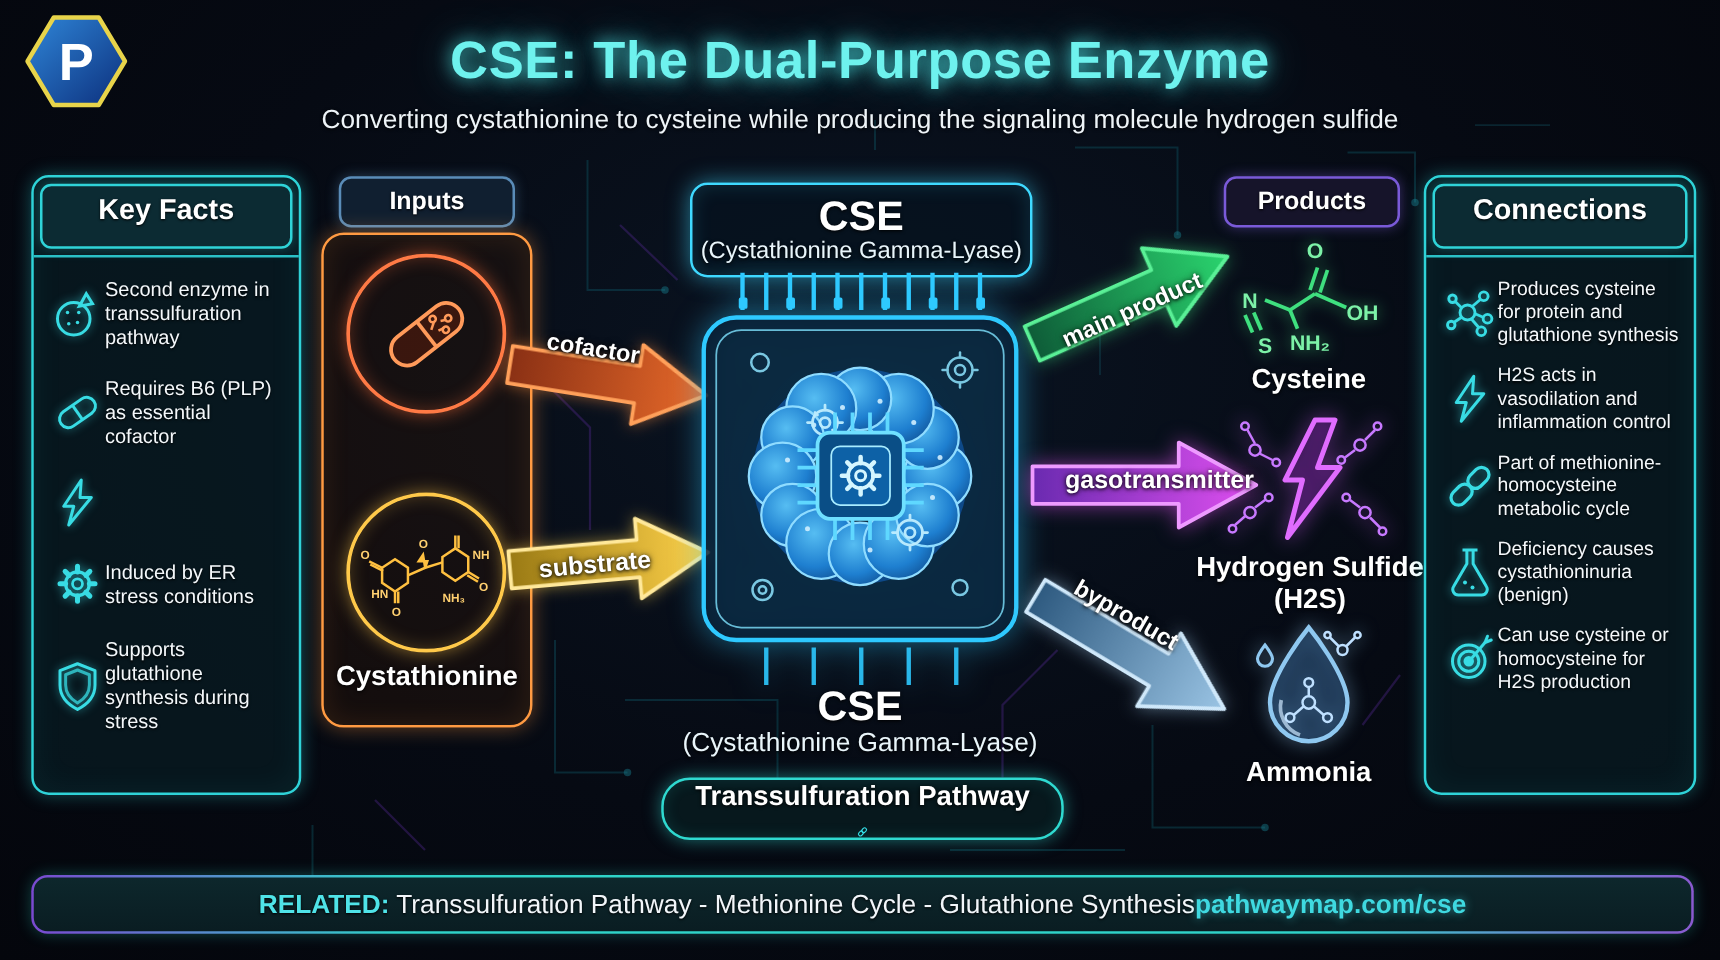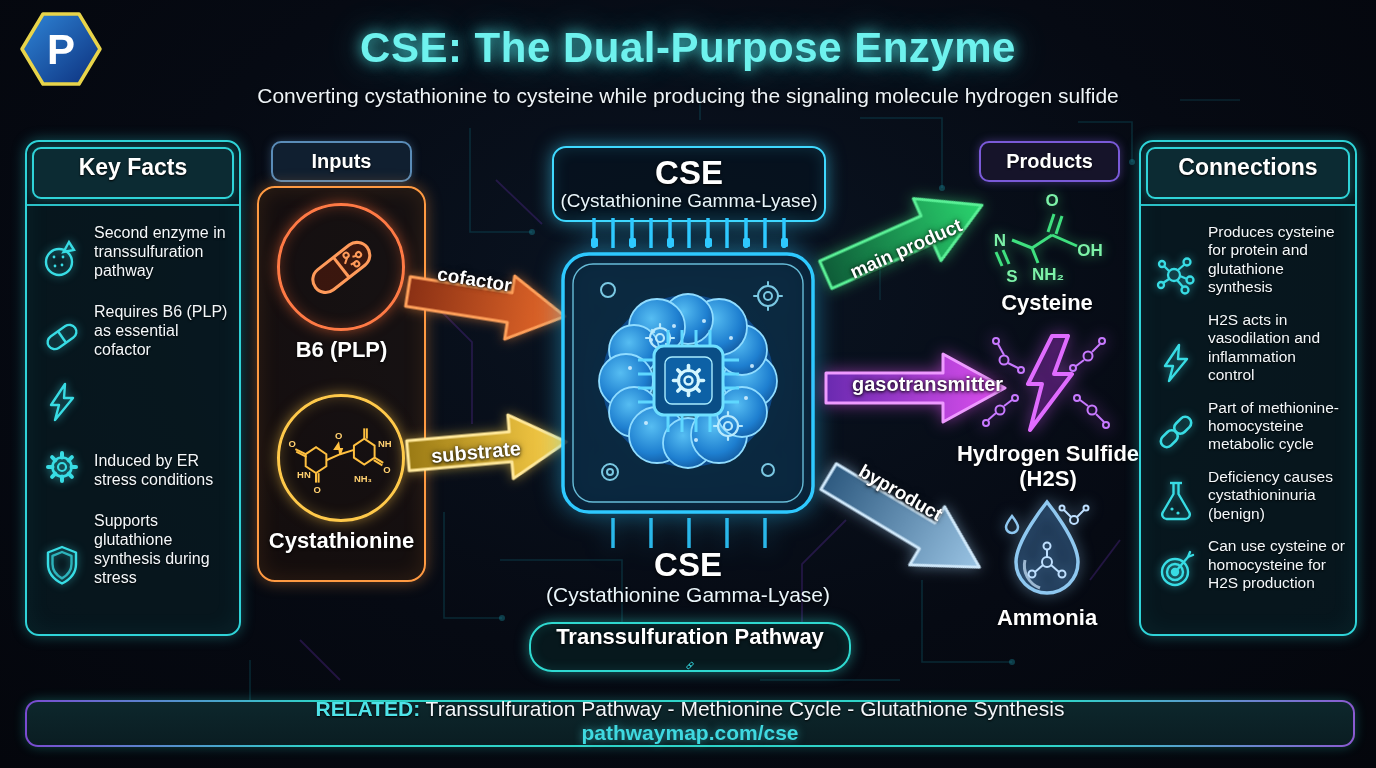--- a/index.html
+++ b/index.html
@@ -12,21 +12,21 @@
   .subtitle{width:100%;text-align:center;font-size:21px;font-weight:500;color:#eef4f8;text-shadow:0 1px 3px rgba(0,0,0,.9);}
   .side-panel{border:2px solid #2fd3d8;border-radius:14px;background:rgba(9,32,39,.6);
     box-shadow:0 0 14px rgba(47,211,216,.35), inset 0 0 26px rgba(47,211,216,.07);}
   .panel-hdr{margin:5px 5px 0 5px;padding:5px 0 16px;border:2px solid #2fd3d8;border-radius:9px;
     background:#0c2b33;text-align:center;font-size:23px;font-weight:bold;color:#ffffff;
     text-shadow:0 1px 2px #000;box-shadow:0 0 10px rgba(47,211,216,.3);}
   .panel-rule{height:0;border-bottom:2px solid #2fd3d8;margin:5px 0 0 0;opacity:.9;}
   .panel-body{padding:16px 10px 10px 13px;display:flex;flex-direction:column;}
   .kf .panel-body{gap:21px;}
   .cn .panel-body{gap:13px;}
-  .fact{display:flex;gap:10px;align-items:flex-end;}
+  .fact{display:flex;align-items:center;}
   .fact .ic{width:44px;height:44px;flex:none;filter:drop-shadow(0 0 4px rgba(56,220,228,.6));}
   .fact .tx{font-size:16px;line-height:1.19;font-weight:500;color:#f4f8fb;text-shadow:0 1px 2px #000;padding-top:1px;}
   .cn .fact .tx{font-size:15.5px;}
   .mini-badge{border-radius:10px;display:flex;align-items:center;justify-content:center;
     font-size:20px;font-weight:bold;color:#fff;text-shadow:0 1px 2px #000;}
   .inputs-panel{border:2.5px solid #ff9a42;border-radius:18px;background:rgba(48,22,6,.35);
     box-shadow:0 0 16px rgba(255,150,60,.4), inset 0 0 22px rgba(255,150,60,.12);}
   .mol-circle{border-radius:50%;display:flex;align-items:center;justify-content:center;}
   .input-label{width:100%;text-align:center;font-size:22px;font-weight:bold;color:#fff;text-shadow:0 1px 3px #000;}
   .cse-box{border:2.5px solid #3fd9ff;border-radius:14px;background:rgba(6,18,30,.82);
@@ -37,21 +37,21 @@
   .arrow-label{font-weight:bold;color:#fff;text-shadow:0 1px 3px rgba(0,0,0,.9),0 0 6px rgba(0,0,0,.6);white-space:nowrap;}
   .prod-label{text-align:center;font-size:22px;font-weight:800;color:#fff;text-shadow:0 1px 3px #000;line-height:1.12;}
   .pathway-badge{border:2.5px solid #2fd9d0;border-radius:23px;background:#07181d;
     box-shadow:0 0 14px rgba(47,217,208,.5), inset 0 0 12px rgba(47,217,208,.15);
     display:flex;align-items:center;justify-content:center;gap:11px;flex-direction:column;}
   .pathway-badge .bt{font-size:22px;font-weight:800;color:#fff;text-shadow:0 1px 3px #000;}
   .footer-wrap{padding:2px;border-radius:13px;
     background:linear-gradient(90deg,#7a4ad0 0%,#2fd3c8 22%,#2fd3c8 78%,#8a5ad0 100%);
     box-shadow:0 0 12px rgba(47,211,200,.3);}
   .footer-in{border-radius:11px;height:43px;background:linear-gradient(180deg,#0d272c,#0a1d22);
-    display:flex;align-items:center;justify-content:flex-end;padding:0 22px;flex-direction:column;}
+    display:flex;align-items:center;justify-content:center;padding:0 22px;}
   .footer-left{font-size:21px;color:#f2f6fa;text-shadow:0 1px 2px #000;}
   .footer-left b{color:#4fe3e8;font-weight:800;}
   .footer-url{font-size:21px;font-weight:800;color:#3fd9e0;text-shadow:0 0 8px rgba(63,217,224,.6);}
   svg text{font-family:"Liberation Sans",sans-serif;font-weight:bold;}
 </style>
 </head>
 <body>
 
 <div class="stage">
 
@@ -175,21 +175,20 @@
             <circle cx="56" cy="39" r="2.5"></circle>
               <circle cx="66" cy="46" r="2.5"></circle>
               <circle cx="59" cy="52" r="2.5"></circle>
             <line x1="50" y1="45" x2="56" y2="41"></line>
               <line x1="54" y1="49" x2="59" y2="50"></line>
               <line x1="60" y1="44" x2="64" y2="46"></line>
           </g>
         </g>
       </svg>
     </div>
-    <div class="abs input-label" style="left:0;top:149px;">B6 (PLP)</div>
 
     <div class="abs mol-circle" style="left:18px;top:206px;width:122px;height:122px;border:3px solid #ffc94a;box-shadow:0 0 14px rgba(255,200,74,.5), inset 0 0 14px rgba(255,200,74,.25);">
       <svg viewBox="0 0 130 110" width="112" height="95" fill="none" stroke="#ffc040" stroke-width="2.3">
         <polygon points="24,50 36,42 48,50 48,64 36,72 24,64"></polygon>
         <line x1="24" y1="50" x2="12" y2="44"></line>
           <line x1="25" y1="53" x2="13" y2="47"></line>
         <line x1="36" y1="72" x2="36" y2="83"></line>
           <line x1="39" y1="72" x2="39" y2="83"></line>
         <polygon points="80,40 92,32 104,40 104,54 92,62 80,54"></polygon>
         <line x1="92" y1="32" x2="92" y2="20"></line>

